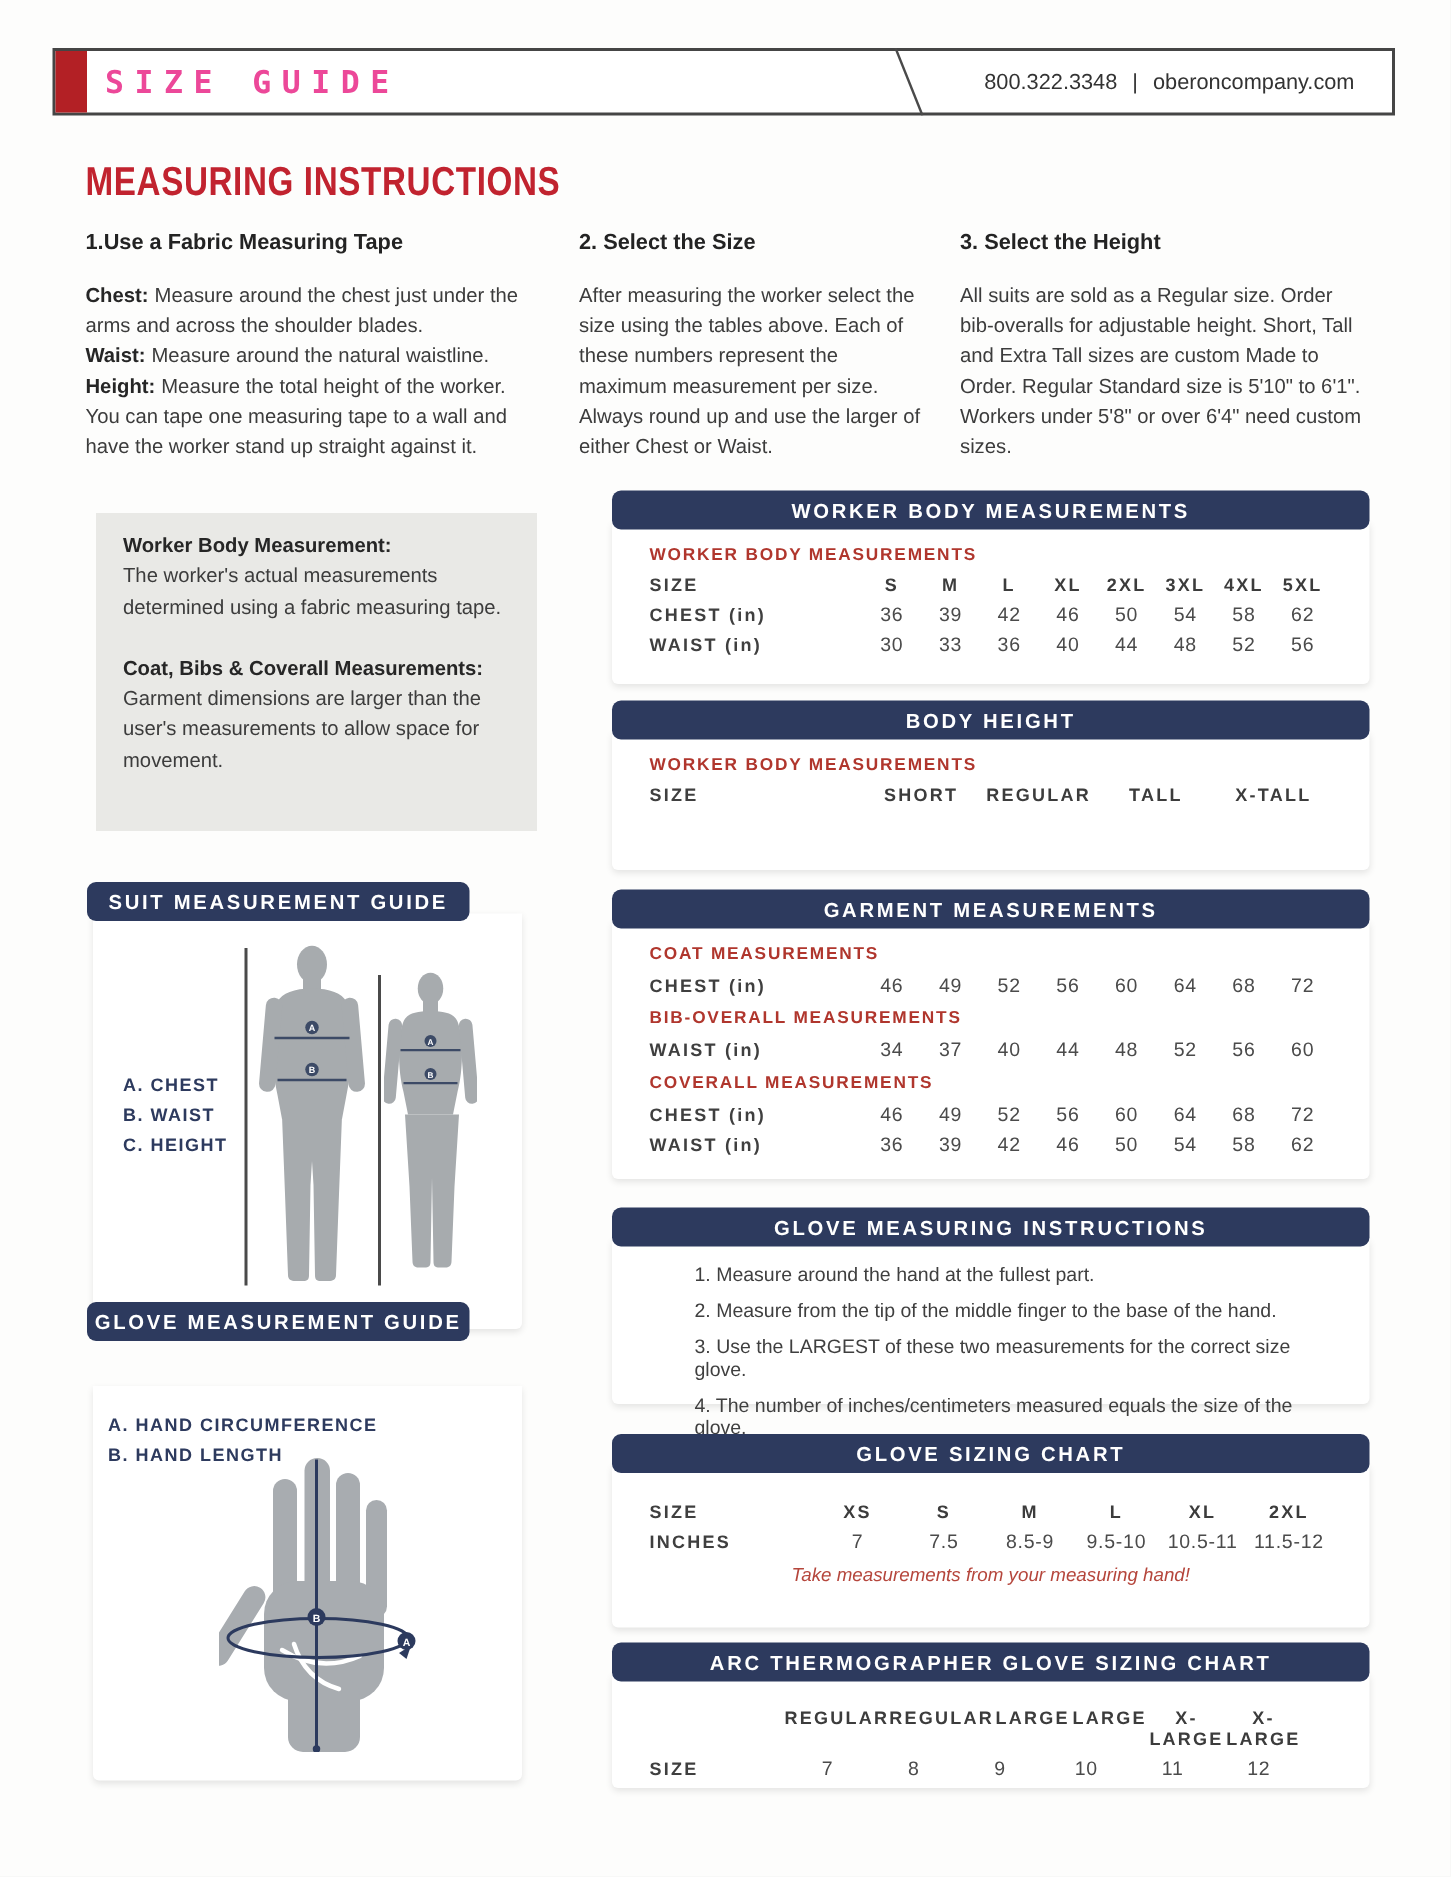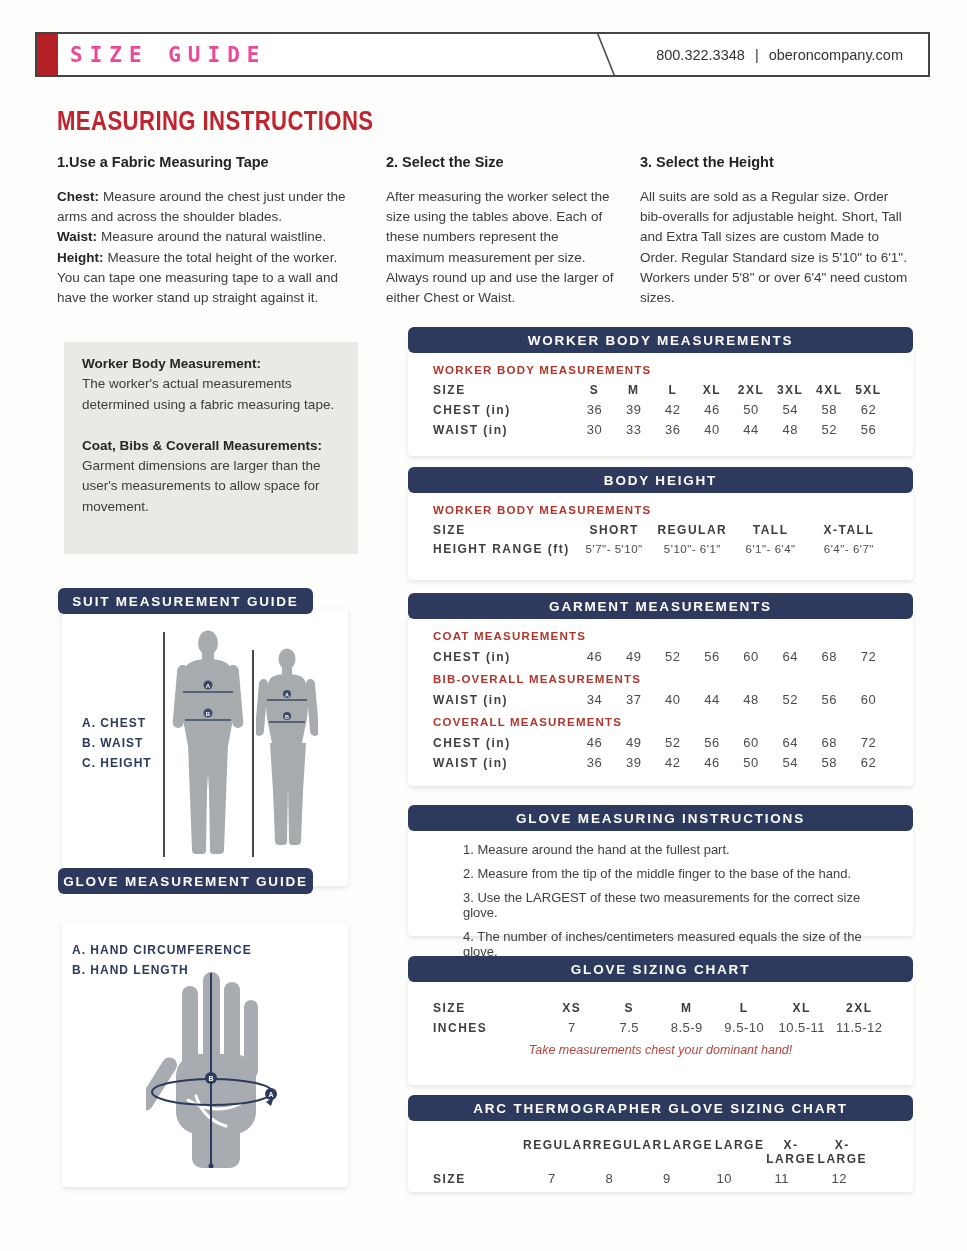--- a/index.html
+++ b/index.html
@@ -242,29 +242,20 @@
       <div class="sublabel">WORKER BODY MEASUREMENTS</div>
       <div class="trow">
         <span class="tlabel">SIZE</span>
         <span class="cells hd">
             <span>SHORT</span>
             <span>REGULAR</span>
             <span>TALL</span>
             <span>X-TALL</span>
           </span>
       </div>
-      <div class="trow">
-        <span class="tlabel">HEIGHT RANGE (ft)</span>
-        <span class="cells sm">
-            <span>5'7"- 5'10"</span>
-            <span>5'10"- 6'1"</span>
-            <span>6'1"- 6'4"</span>
-            <span>6'4"- 6'7"</span>
-          </span>
-      </div>
     </div>
   </div>
 
   <div class="panel" style="top:593px;">
     <div class="banner">GARMENT MEASUREMENTS</div>
     <div class="pbody" style="height:172px;">
       <div class="sublabel">COAT MEASUREMENTS</div>
       <div class="trow" style="margin-bottom:9px;">
         <span class="tlabel">CHEST (in)</span>
         <span class="cells">
@@ -352,21 +343,21 @@
         <span class="tlabel" style="flex-basis:110px; width:110px;">INCHES</span>
         <span class="cells">
             <span>7</span>
             <span>7.5</span>
             <span>8.5-9</span>
             <span>9.5-10</span>
             <span>10.5-11</span>
             <span>11.5-12</span>
           </span>
       </div>
-      <div class="gnote">Take measurements chest your dominant hand!</div>
+      <div class="gnote">Take measurements from your measuring hand!</div>
     </div>
   </div>
 
   <div class="panel" style="top:1095px;">
     <div class="banner">ARC THERMOGRAPHER GLOVE SIZING CHART</div>
     <div class="pbody" style="height:76px; padding-top:22px;">
       <div class="trow">
         <span class="tlabel" style="flex-basis:90px; width:90px;"></span>
         <span class="cells hd" style="margin-right:20px;">
             <span>REGULAR</span>

